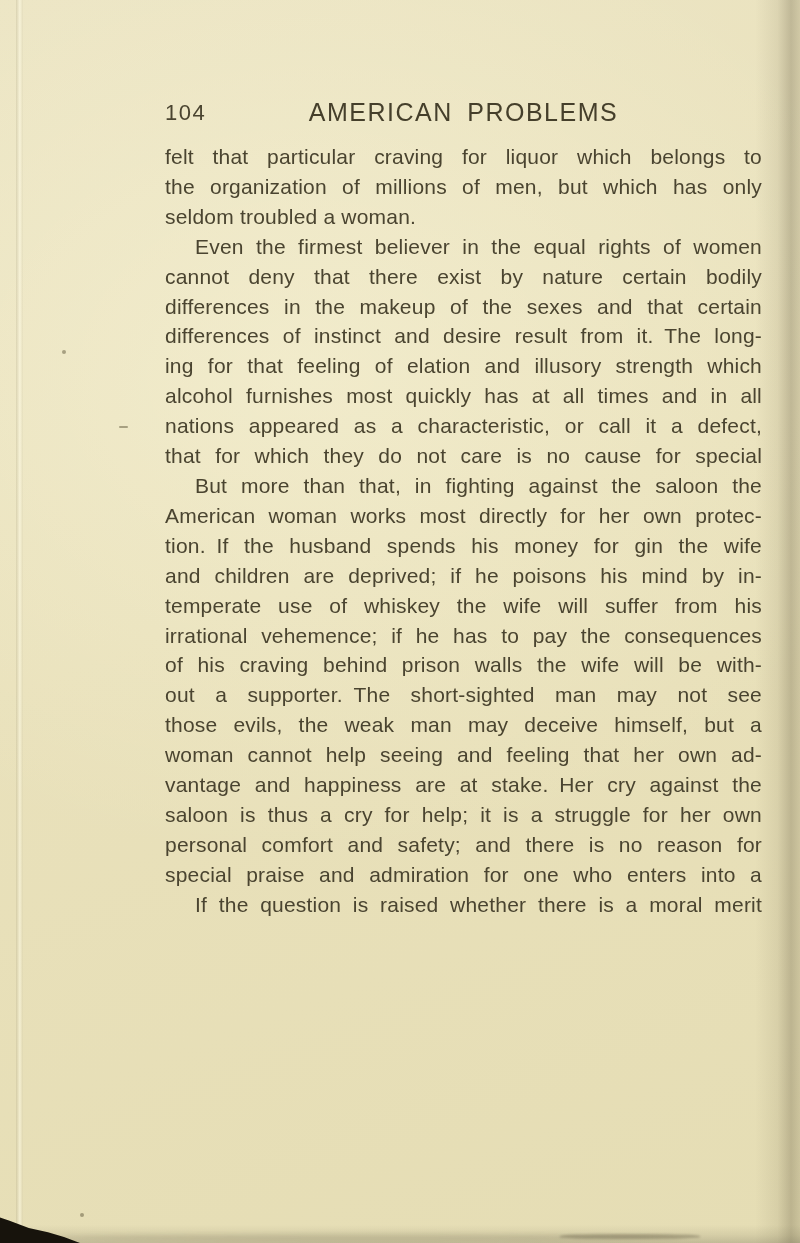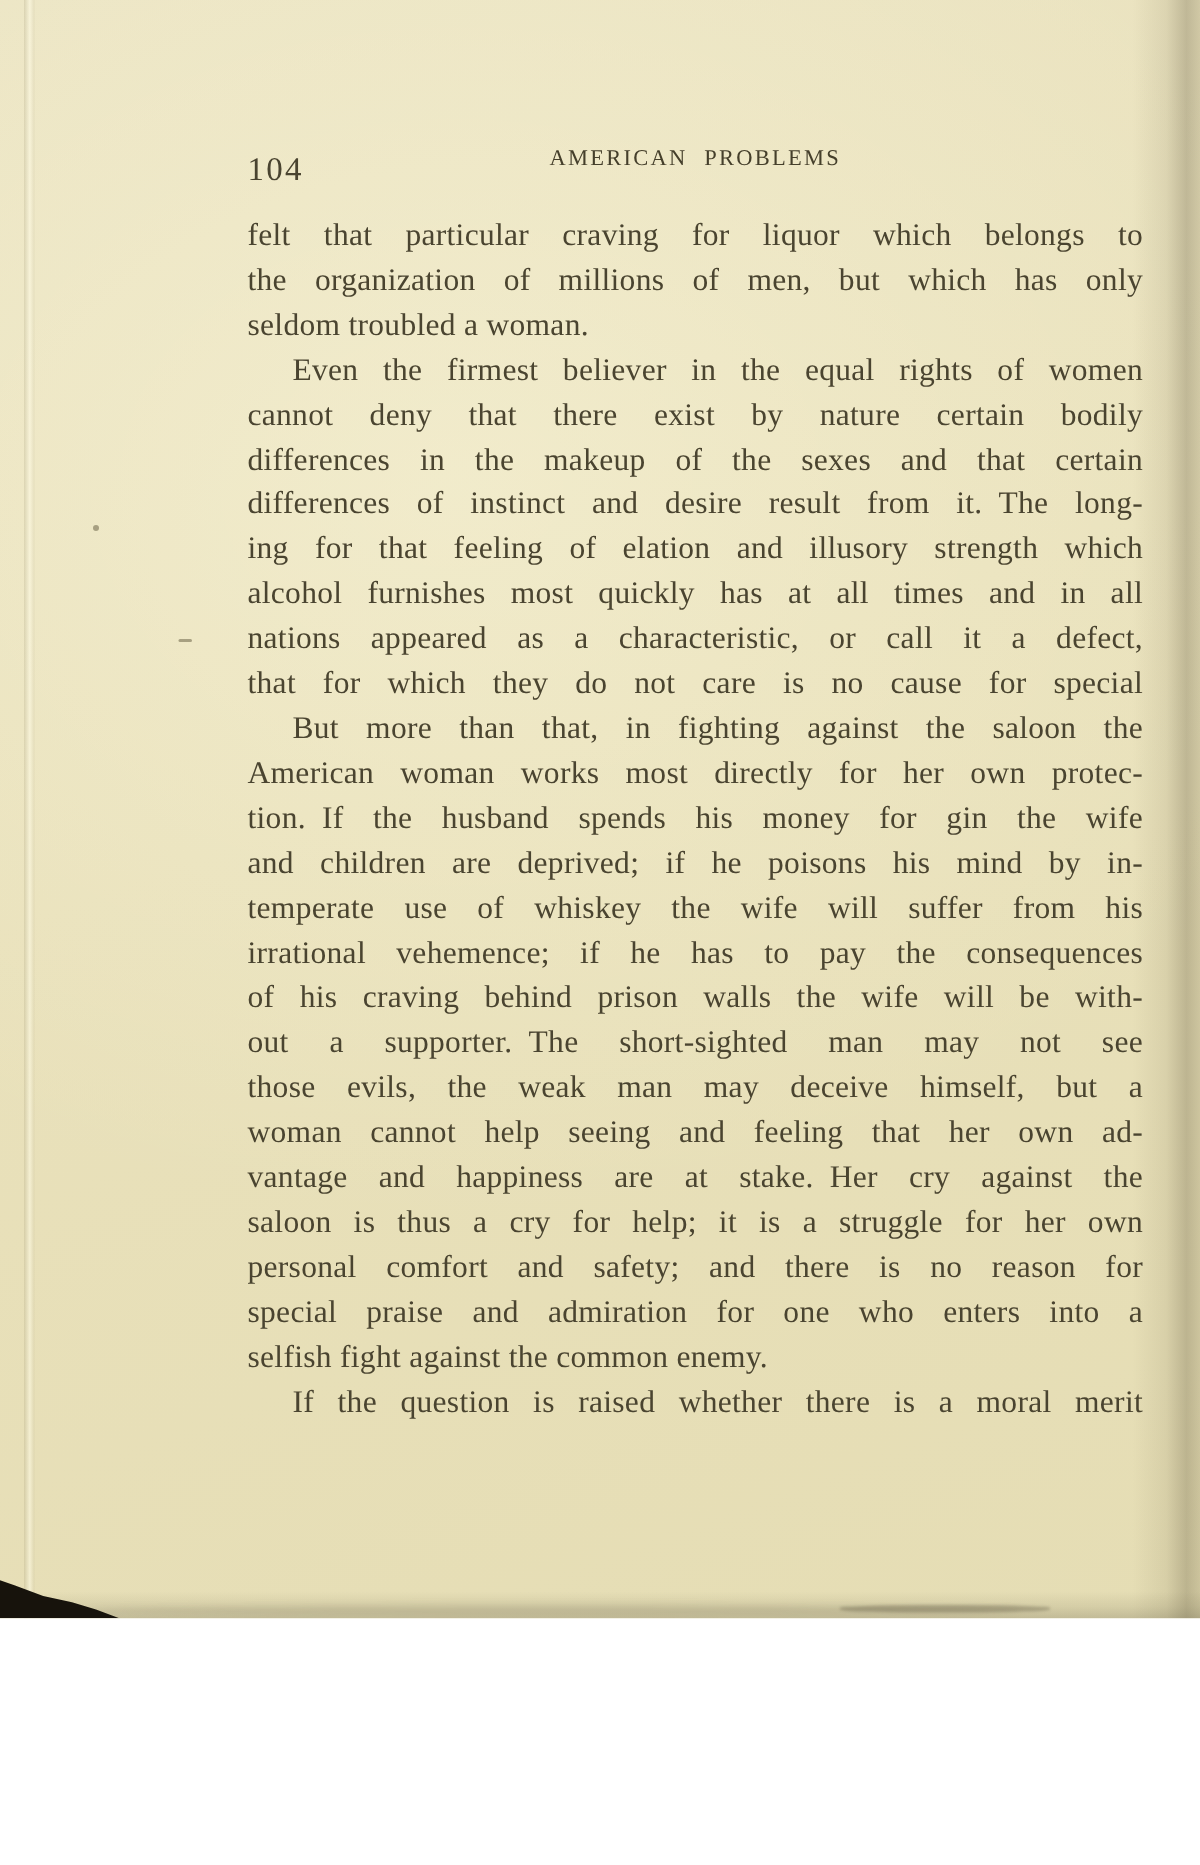--- a/index.html
+++ b/index.html
@@ -1,42 +1,42 @@
 <!DOCTYPE html>
 <html><head>
 <meta charset="utf-8">
 <style>
   html, body { margin: 0; padding: 0; }
 
   .page {
     position: relative;
     width: 800px;
-    height: 1079px;
+    height: 1243px;
     overflow: hidden;
     background:
       radial-gradient(ellipse 900px 700px at 38% 30%, rgba(255,252,228,0.35), rgba(255,252,228,0) 70%),
       linear-gradient(160deg, #ece5c4 0%, #e9e1bb 45%, #e5ddb4 100%);
-    font-family: Liberation Serif, serif;
+    font-family: Liberation Sans, sans-serif;
     color: #4a4430;
   }
 
   
   .header {
     position: absolute;
     top: 98px; left: 165px; width: 597px; height: 30px;
   }
   .pagenum {
     position: absolute; left: 0; top: 2px;
     font-size: 22px; letter-spacing: 1.5px;
     font-variant-numeric: oldstyle-nums;
   }
   .running {
     position: absolute; left: 0; right: 0; top: 0;
     text-align: center;
-    font-size: 15px; letter-spacing: 1.5px;
+    font-size: 25px; letter-spacing: 1.5px;
     word-spacing: 6px;
     color: #453f2b;
   }
 
   
   .bodytext {
     position: absolute;
     top: 142px; left: 165px; width: 597px;
     font-size: 21px;
     line-height: 29.9px;
@@ -120,21 +120,20 @@
       <div class="line">temperate use of whiskey the wife will suffer from his</div>
       <div class="line">irrational vehemence; if he has to pay the consequences</div>
       <div class="line">of his craving behind prison walls the wife will be with-</div>
       <div class="line">out a supporter. The short-sighted man may not see</div>
       <div class="line">those evils, the weak man may deceive himself, but a</div>
       <div class="line">woman cannot help seeing and feeling that her own ad-</div>
       <div class="line">vantage and happiness are at stake. Her cry against the</div>
       <div class="line">saloon is thus a cry for help; it is a struggle for her own</div>
       <div class="line">personal comfort and safety; and there is no reason for</div>
       <div class="line">special praise and admiration for one who enters into a</div>
-      <div class="line para-end">selfish fight against the common enemy.</div>
       <div class="line indent">If the question is raised whether there is a moral merit</div>
     </div>
 
   <div class="crease-left"></div>
   <div class="edge-right"></div>
   <div class="edge-bottom"></div>
   <div class="smudge-1"></div>
   <div class="smudge-2"></div>
   <div class="corner-black"></div>
   <div class="speck speck-a"></div>

